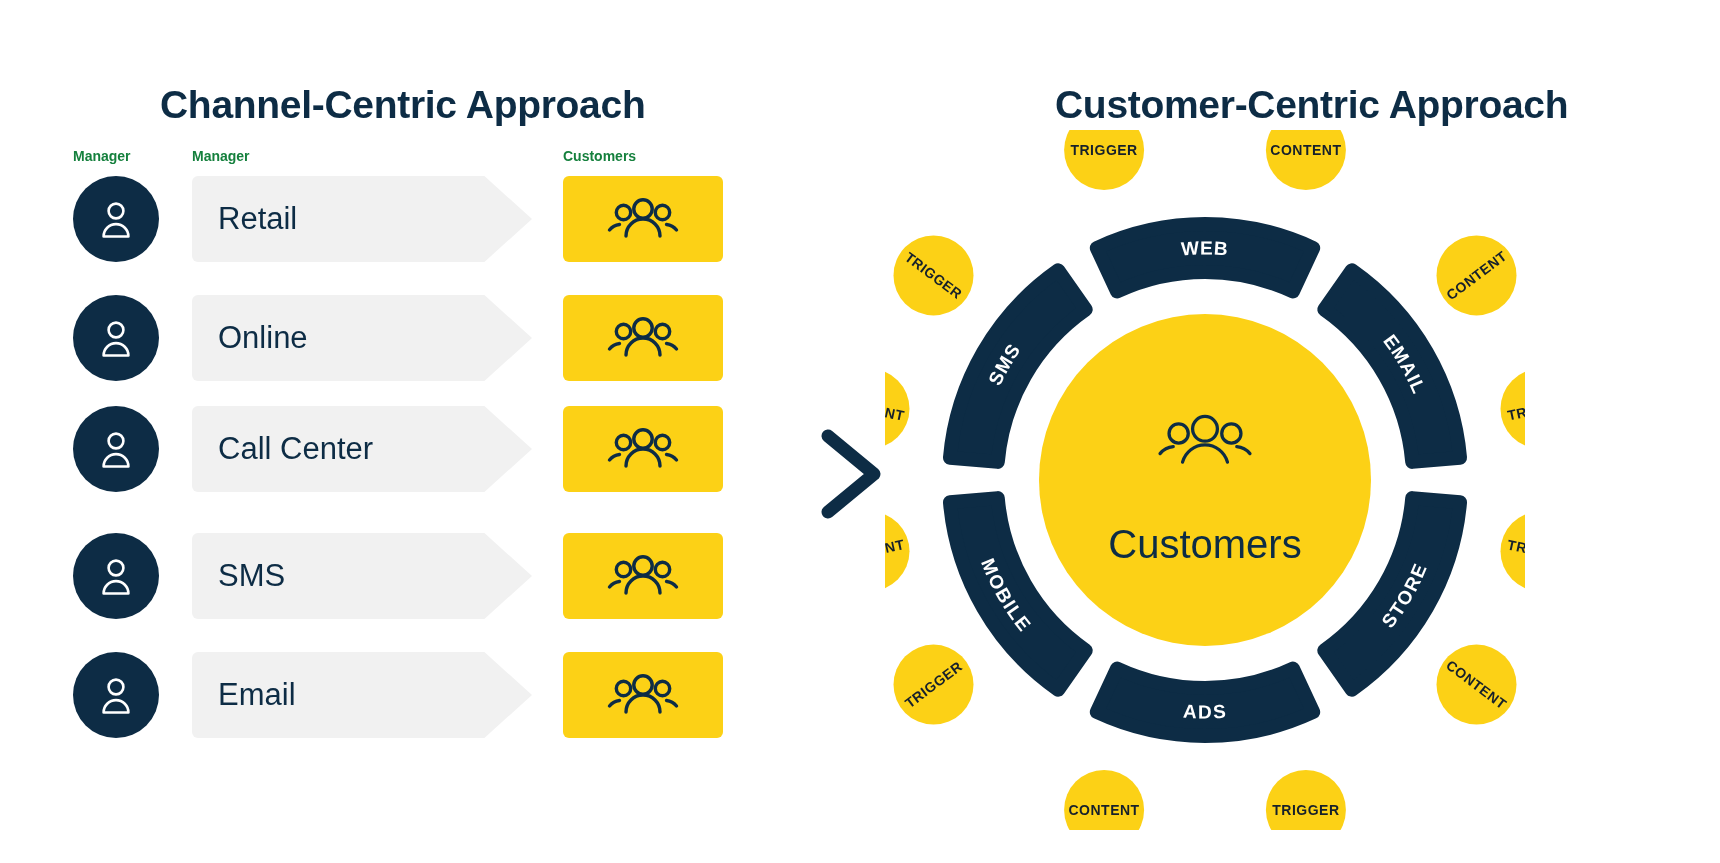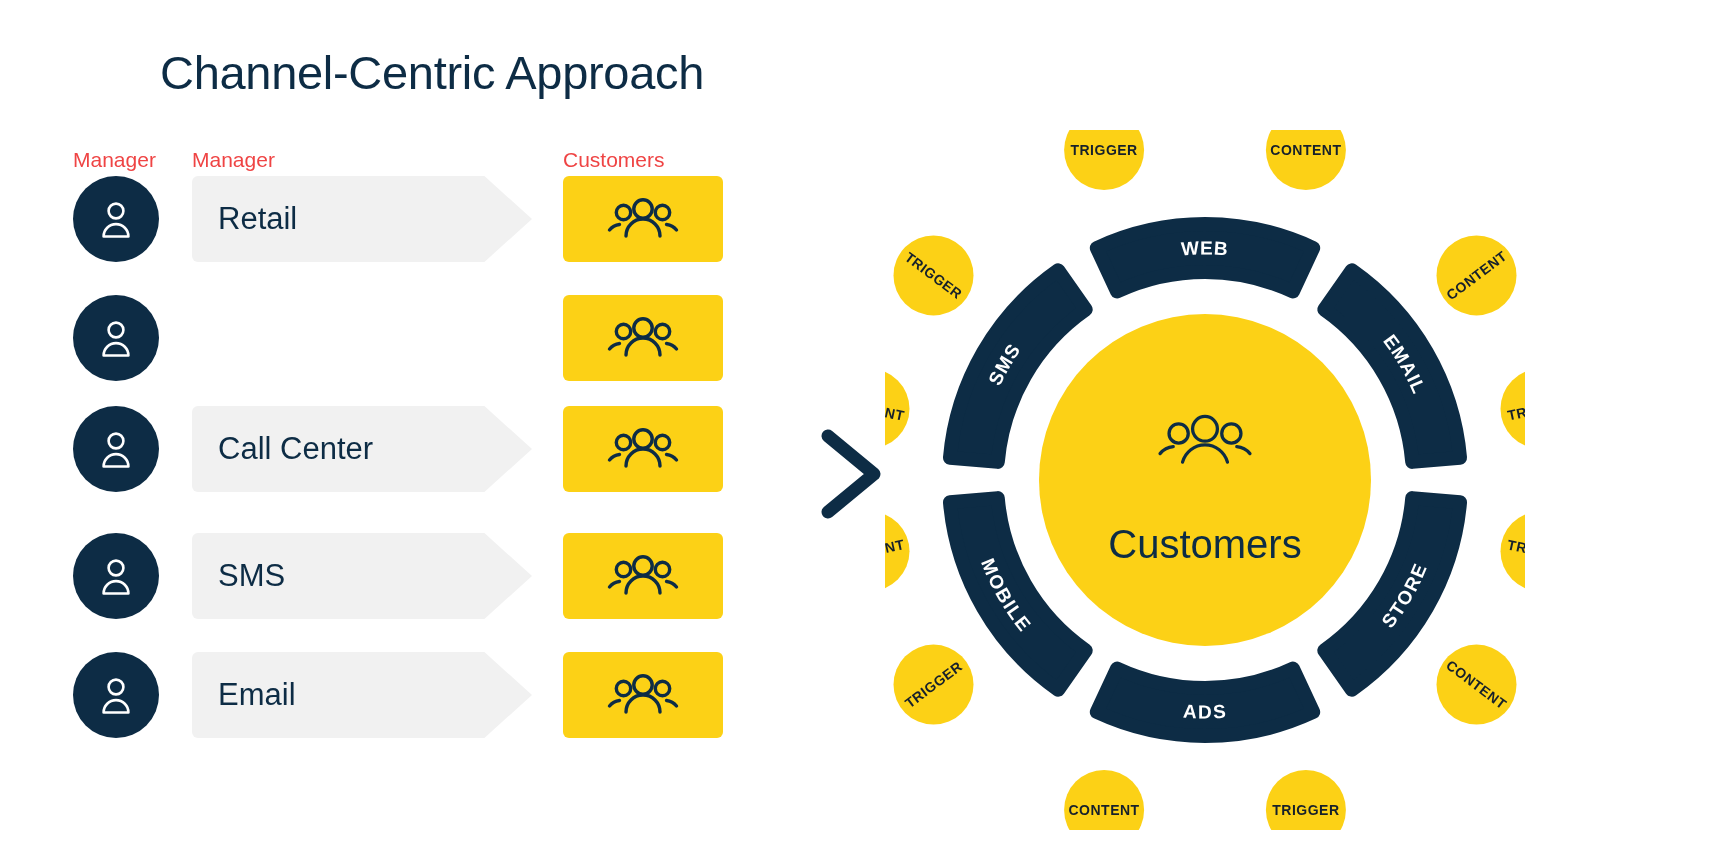--- a/index.html
+++ b/index.html
@@ -11,35 +11,36 @@
   }
   #stage {
     position: relative;
     width: 1720px; height: 863px;
     background: #ffffff;
   }
 
   
   .panel-title {
     position: absolute;
-    font-size: 47px;
-    font-weight: normal;
+    font-size: 39px;
+    font-weight: bold;
     color: #0d2c45;
     letter-spacing: -0.3px;
     white-space: nowrap;
+    margin-top: 38px;
   }
   #title-left  { left: 160px; top: 45px; }
   #title-right { left: 1055px; top: 45px; }
 
   
   .col-header {
     position: absolute;
-    font-size: 21px;
-    font-weight: 400;
-    color: #ef4444;
+    font-size: 14px;
+    font-weight: 700;
+    color: #15803d;
     white-space: nowrap;
   }
   #hdr-manager   { left: 73px;  top: 148px; }
   #hdr-channel   { left: 192px; top: 148px; }
   #hdr-customers { left: 563px; top: 148px; }
 
   
   #rows { position: absolute; left: 0; top: 0; }
   .row {
     position: absolute;
@@ -132,20 +133,21 @@
     font-weight: 500;
     text-anchor: middle;
   }
 </style>
 </head>
 <body>
 
 <div id="stage">
 
   <div class="panel-title" id="title-left">Channel-Centric Approach</div>
+  <div class="panel-title" id="title-right">Customer-Centric Approach</div>
 
   <div class="col-header" id="hdr-manager">Manager</div>
   <div class="col-header" id="hdr-channel">Manager</div>
   <div class="col-header" id="hdr-customers">Customers</div>
 
   <div id="rows">
       <div class="row" style="top: 176px;">
         <div class="avatar">
        <span>
             <svg viewBox="0 0 34 38">
@@ -174,20 +176,24 @@
      </div>
       </div>
       <div class="row" style="top: 295px;">
         <div class="avatar">
        <span>
             <svg viewBox="0 0 34 38">
               <circle cx="17" cy="11" r="7.4" fill="none" stroke="#fff" stroke-width="2.6"></circle>
               <path d="M4.6 36.5 a12.4 12.4 0 0 1 24.8 0 Z" fill="none" stroke="#fff" stroke-width="2.6" stroke-linejoin="round"></path>
             </svg>
           </span>
+     </div>
+     <div class="chan-wrap">
+       <div class="chan-bg"></div>
+       <div class="chan-label">Online</div>
      </div>
      <div class="cust-box">
        <span>
             <svg viewBox="0 0 74 48">
               <g fill="none" stroke="#0d2c45" stroke-width="3.4" stroke-linecap="round" stroke-linejoin="round">
                 <circle cx="37" cy="14" r="9.2"></circle>
                 <circle cx="17.5" cy="17.5" r="7.2"></circle>
                 <circle cx="56.5" cy="17.5" r="7.2"></circle>
                 <path d="M20 41 a17 17 0 0 1 34 0"></path>
                 <path d="M3.5 35 a14.5 14.5 0 0 1 10 -5.5"></path>

